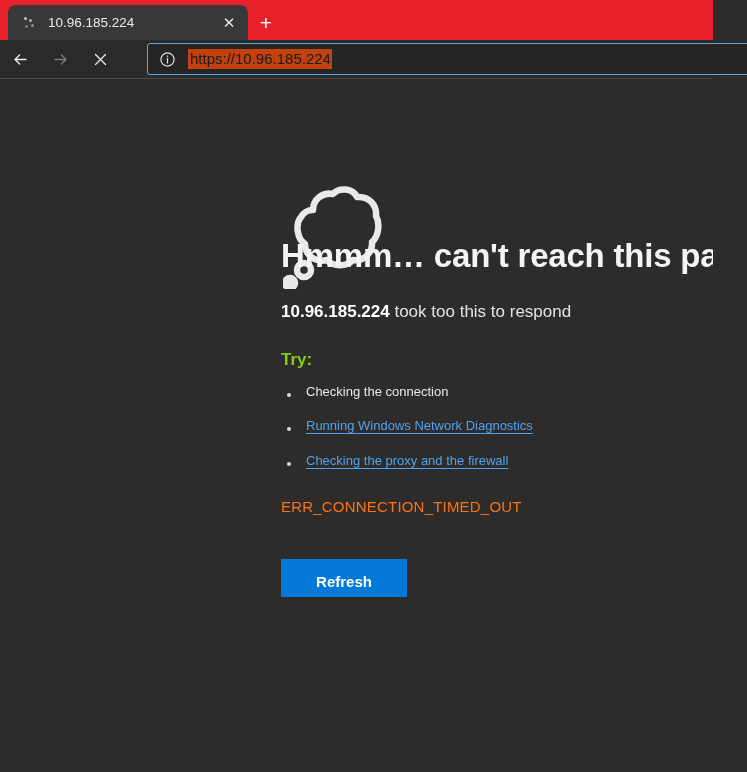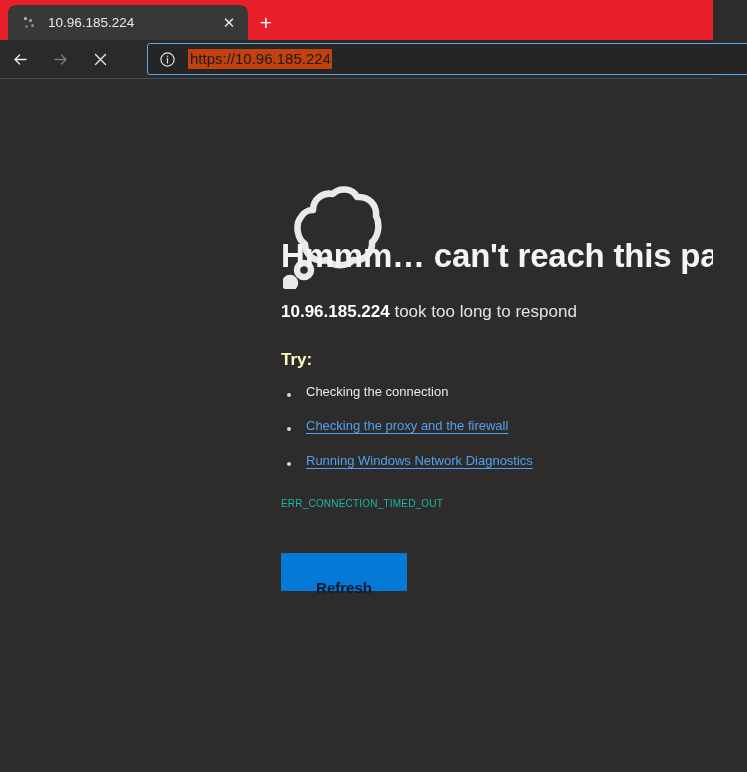--- a/index.html
+++ b/index.html
@@ -151,21 +151,21 @@
     color: #e3e3e3;
     white-space: nowrap;
   }
   .err-sub b { font-weight: bold; color: #ffffff; }
 
   .try-label {
     margin: 0;
     padding-top: 28px;
     font-size: 17px;
     font-weight: bold;
-    color: #fef9c3;
+    color: #84cc16;
   }
 
   .try-list {
     list-style: none;
     margin: 0;
     padding: 14px 0 0 0;
   }
   .try-list li {
     position: relative;
     padding: 0 0 0 25px;
@@ -184,39 +184,39 @@
   }
   .try-list a {
     color: #4ea1f0;
     text-decoration: underline;
     text-underline-offset: 3px;
   }
 
   .err-code {
     margin: 0;
     padding-top: 11px;
-    font-size: 10px;
-    color: #14b8a6;
+    font-size: 15px;
+    color: #f97316;
     letter-spacing: .2px;
   }
 
   .refresh-wrap { padding-top: 44px; }
   .refresh-btn {
     display: inline-block;
     background: #0479d7;
-    color: #0f172a;
+    color: #ffffff;
     border: none;
     font-family: "Liberation Sans", sans-serif;
     font-size: 15px;
     font-weight: bold;
     width: 126px;
     height: 38px;
     line-height: 38px;
     text-align: center;
-    padding: 16px;
+    padding: 4px;
     cursor: pointer;
   }
 </style>
 </head>
 <body>
 
 <div class="browser">
 
   <div class="tabstrip">
     <div class="tab">
@@ -277,34 +277,34 @@
                    C97 39 96 52 89 58 C90 69 80 78 70 76 C64 83 50 83 44 76
                    C32 79 22 71 22 60 C14 55 12 40 18 33 C20 29 25 26 30 26 Z" stroke-linejoin="round"></path>
           <circle cx="21" cy="86" r="7"></circle>
           <circle cx="7" cy="99" r="5" fill="#e9e9e9"></circle>
         </svg>
       </div>
 
       <h1 class="err-title">Hmmm… can't reach this page</h1>
 
       <p class="err-sub">
-        <b>10.96.185.224</b><span> took too long to respond</span>
+        <b>10.96.185.224</b><span> took too this to respond</span>
       </p>
 
       <p class="try-label">Try:</p>
 
       <ul class="try-list">
         <li>
           <span>Checking the connection</span>
         </li>
         <li>
-          <a href="#">Checking the proxy and the firewall</a>
+          <a href="#">Running Windows Network Diagnostics</a>
         </li>
         <li>
-          <a href="#">Running Windows Network Diagnostics</a>
+          <a href="#">Checking the proxy and the firewall</a>
         </li>
       </ul>
 
       <p class="err-code">ERR_CONNECTION_TIMED_OUT</p>
 
       <div class="refresh-wrap">
         <button class="refresh-btn">Refresh</button>
       </div>
 
     </div>

